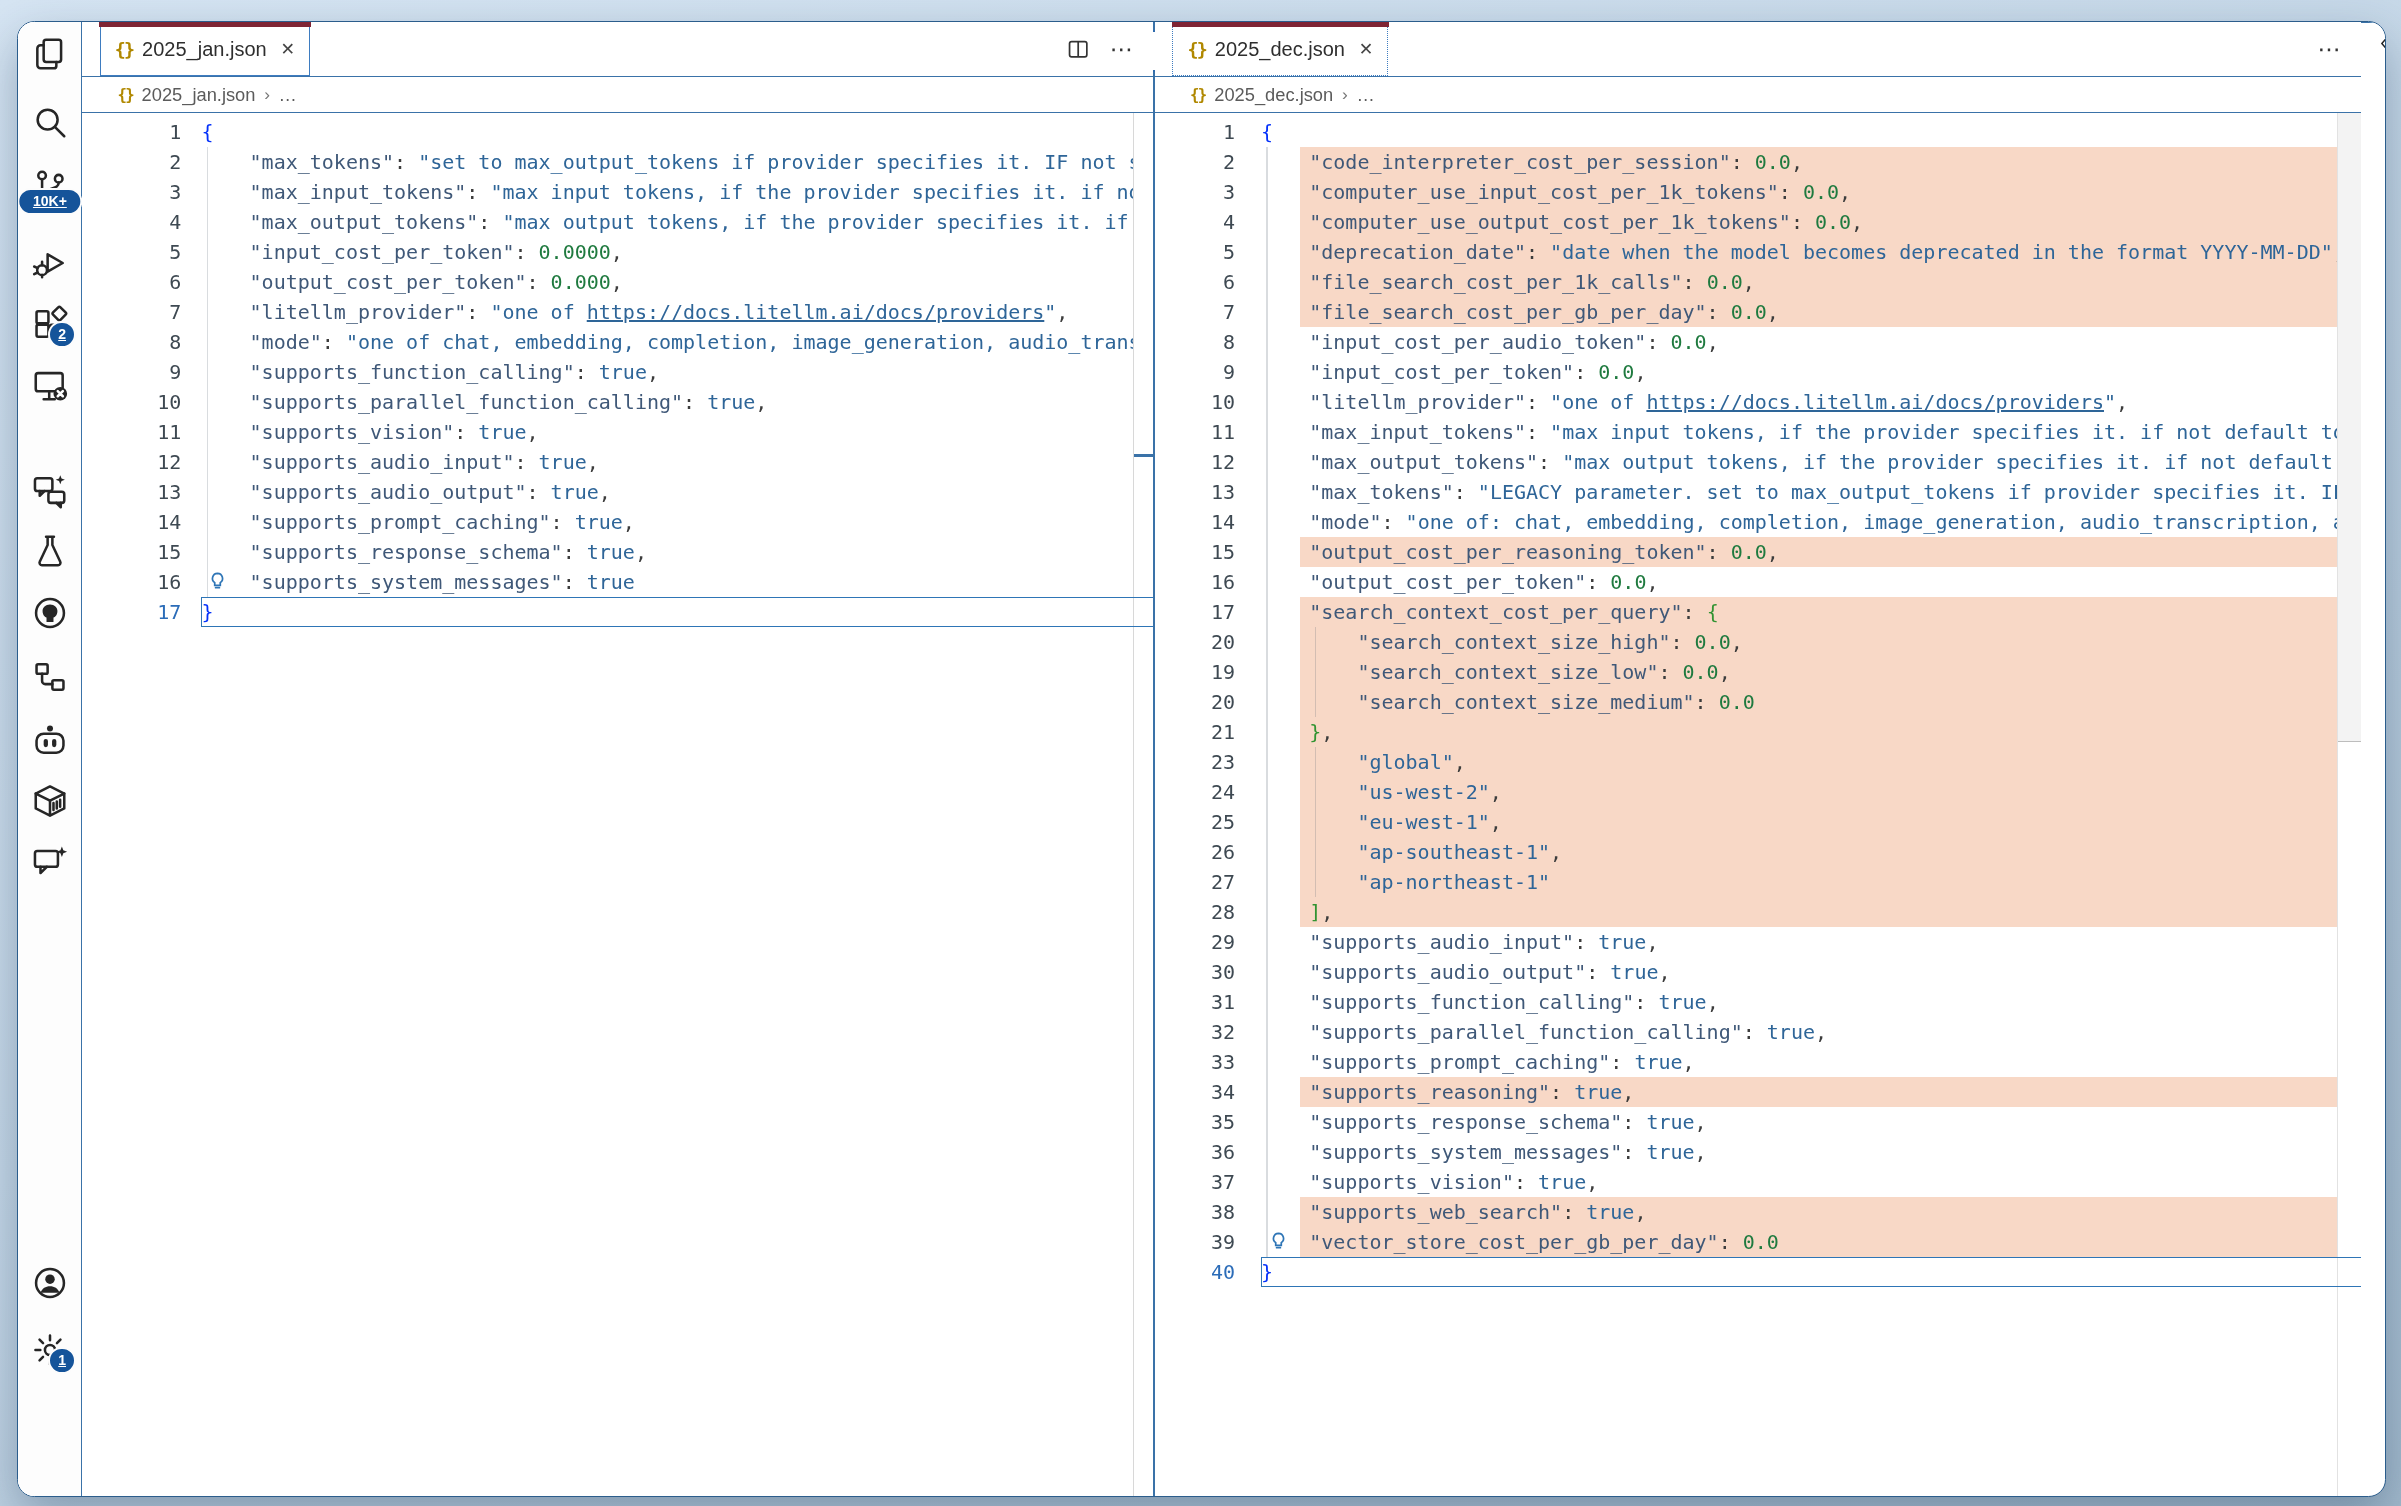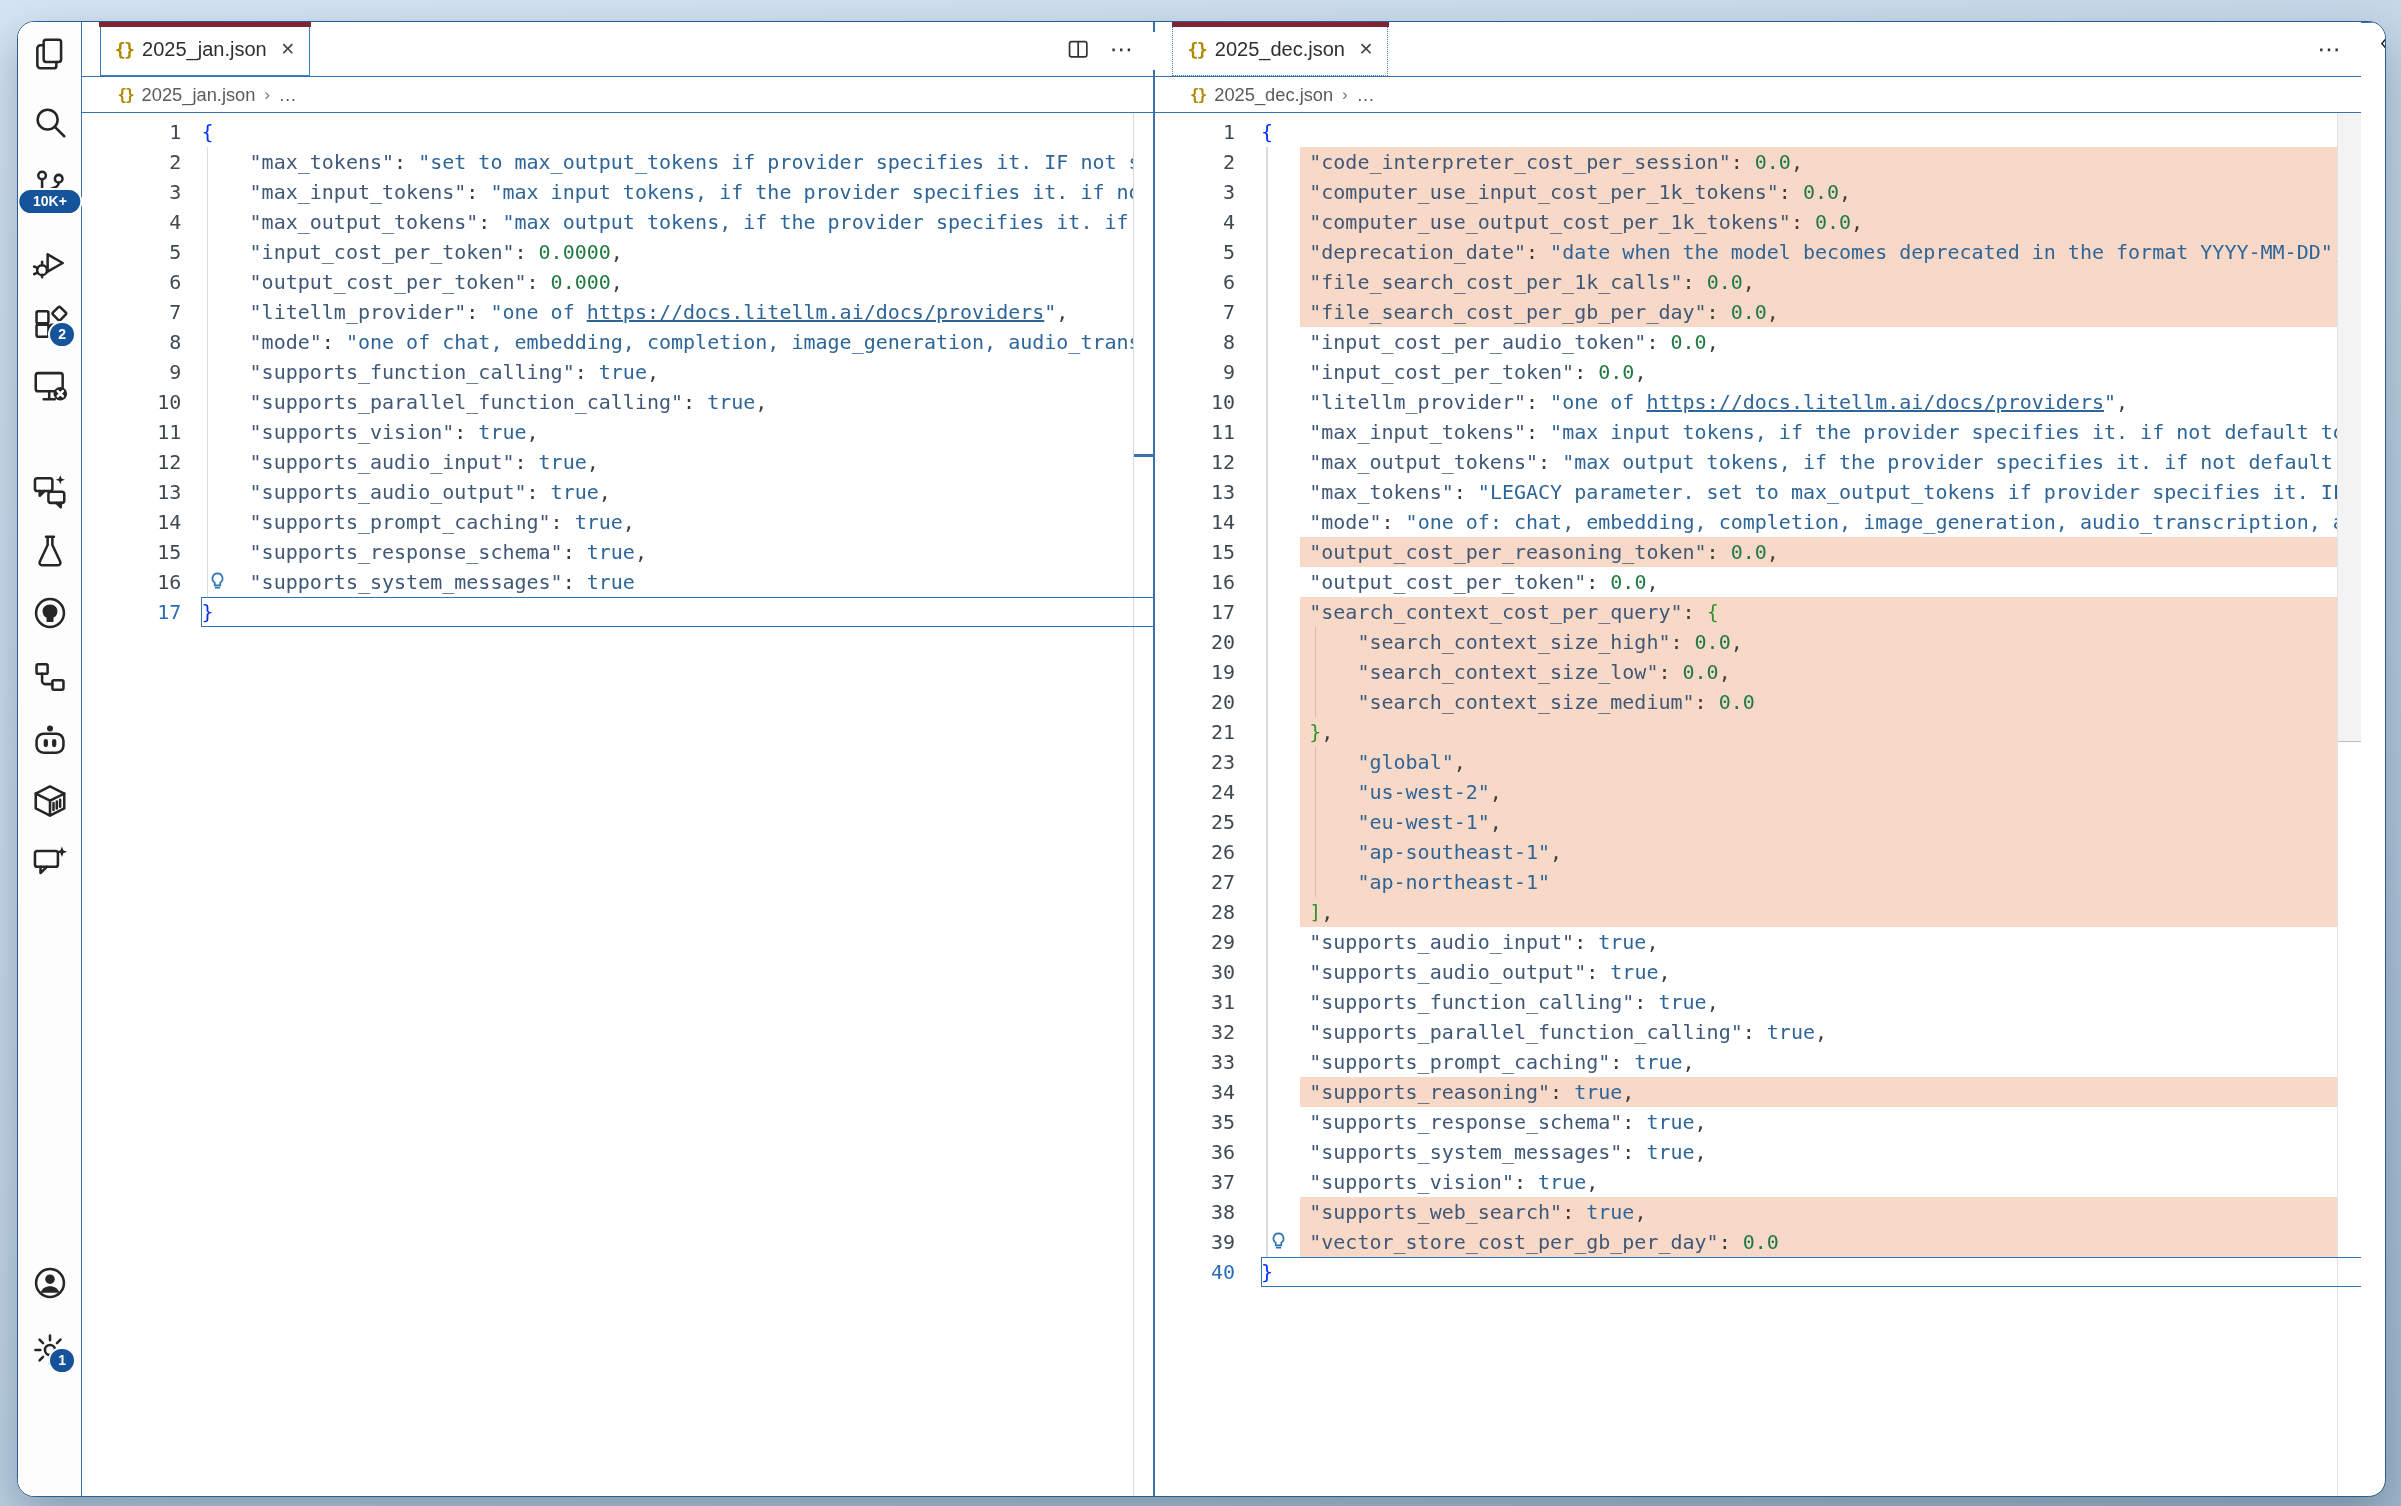--- a/index.html
+++ b/index.html
@@ -26,21 +26,21 @@
   .copilotbtn svg{width:28px;height:28px;stroke:var(--icon);stroke-width:1.6;fill:none;}
   .copilotbtn .chev{font-size:17.4px;color:#555;}
   .layoutctl{position:absolute;right:38px;top:13px;display:flex;gap:15px;}
   .layoutctl svg{width:26px;height:26px;stroke:#2b2b2b;stroke-width:1.7;fill:none;}
   
   .main{flex:1;display:flex;min-height:0;background:#fff;}
   .activitybar{width:63px;flex:0 0 auto;border-right:1.3px solid var(--line);position:relative;background:#fdfdfd;}
   .aicon{position:absolute;left:50%;transform:translateX(-50%);width:38px;height:38px;}
   .aicon svg{width:38px;height:38px;stroke:var(--icon);stroke-width:1.6;fill:none;stroke-linecap:round;stroke-linejoin:round;}
   .abadge{position:absolute;background:#15549a;color:#fff;border-radius:871px;font-weight:700;
-    display:flex;align-items:center;justify-content:center;border:2.2px solid #fcfcfc;}
+    display:flex;align-items:center;justify-content:center;border:2.2px solid #fcfcfc;text-decoration:underline;}
   .abadge.pill{min-width:51px;height:23px;font-size:14px;left:50%;transform:translateX(-50%);bottom:-10.5px;padding:0 5.2px;}
   .abadge.dot{width:23.5px;height:23.5px;font-size:14px;right:-7px;bottom:-5.2px;}
   
   .editors{flex:1;display:flex;min-width:0;}
   .group{display:flex;flex-direction:column;position:relative;overflow:hidden;background:#fff;}
   .group0{width:1071px;flex:0 0 auto;}
   .divider{width:1.7px;background:var(--line);flex:0 0 auto;}
   .group1{flex:1;min-width:0;}
   .tabbar{height:54px;flex:0 0 auto;border-bottom:1.3px solid var(--line);display:flex;align-items:stretch;position:relative;}
   .tab{margin-left:17.4px;display:flex;align-items:center;gap:8.7px;padding:0 14px;border:1.3px solid var(--tabblue);

